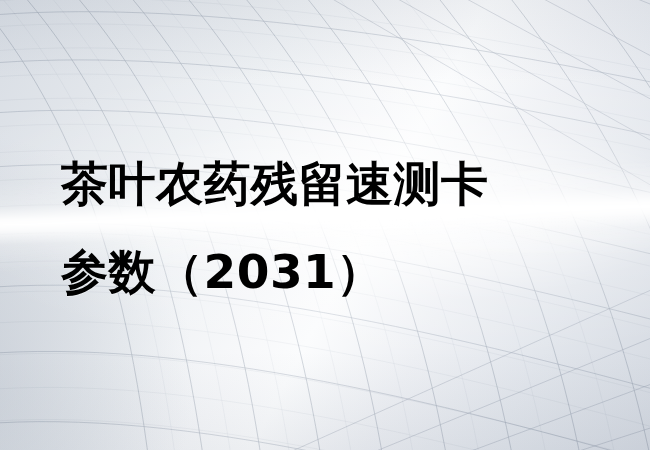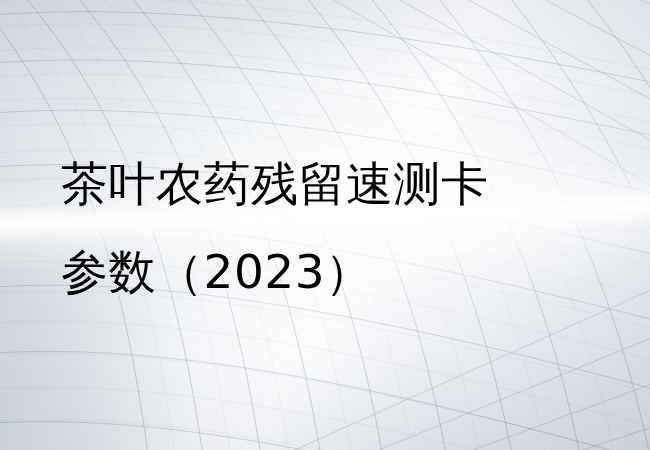--- a/index.html
+++ b/index.html
@@ -88,21 +88,21 @@
 
   
   #title-block {
     position: absolute;
     left: 61px;
     top: 140px;
     width: 560px;
   }
   .title-line {
     font-family: "DejaVu Sans", "Liberation Sans", sans-serif;
-    font-weight: 400;
+    font-weight: 700;
     font-size: 47px;
     line-height: 88px;
     color: #000000;
     letter-spacing: 0.5px;
     white-space: nowrap;
     text-shadow: 0 1px 0 rgba(255,255,255,0.35);
   }
 </style>
 </head>
 <body>
@@ -181,16 +181,16 @@
       <path d="M 324 -20 C 424 99, 506 239, 549 470"></path>
       <path d="M 390 -20 C 490 101, 572 241, 618 470"></path>
     </g>
   </svg>
 
   <div class="bg-layer" id="bg-glow"></div>
   <div class="bg-layer" id="bg-streak"></div>
 
   <div id="title-block">
     <div class="title-line">茶叶农药残留速测卡</div>
-    <div class="title-line">参数（2023）</div>
+    <div class="title-line">参数（2031）</div>
   </div>
 
 </div>
 
 </body></html>

